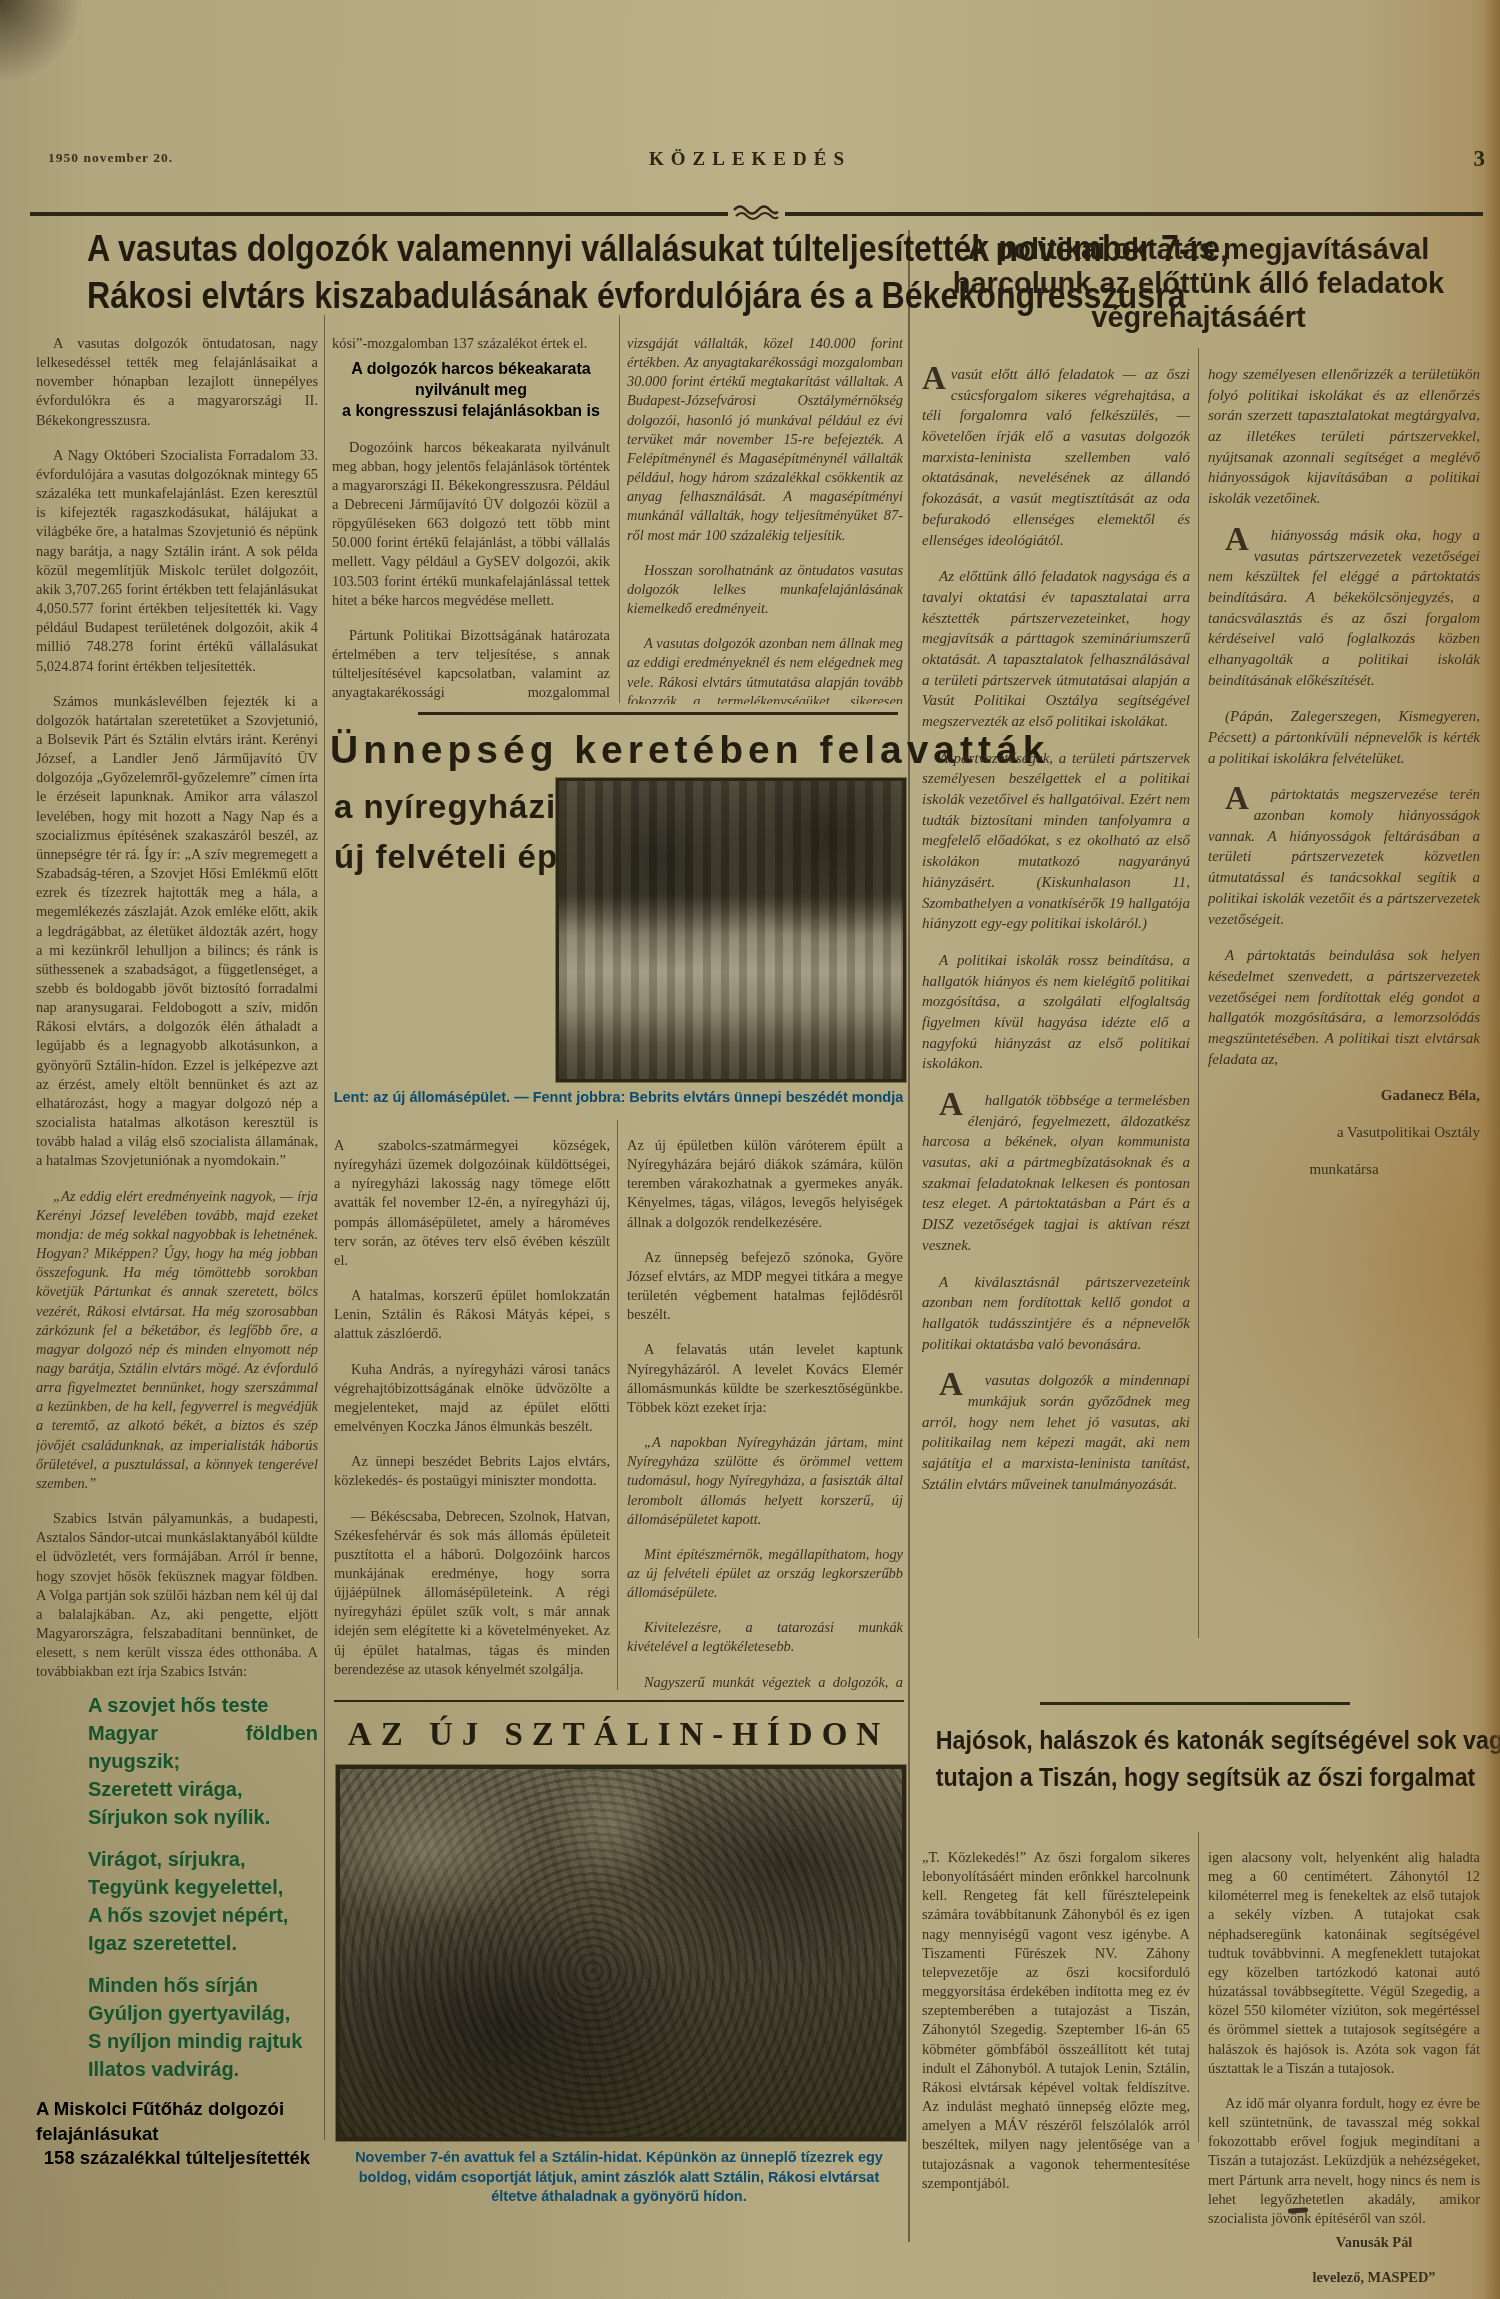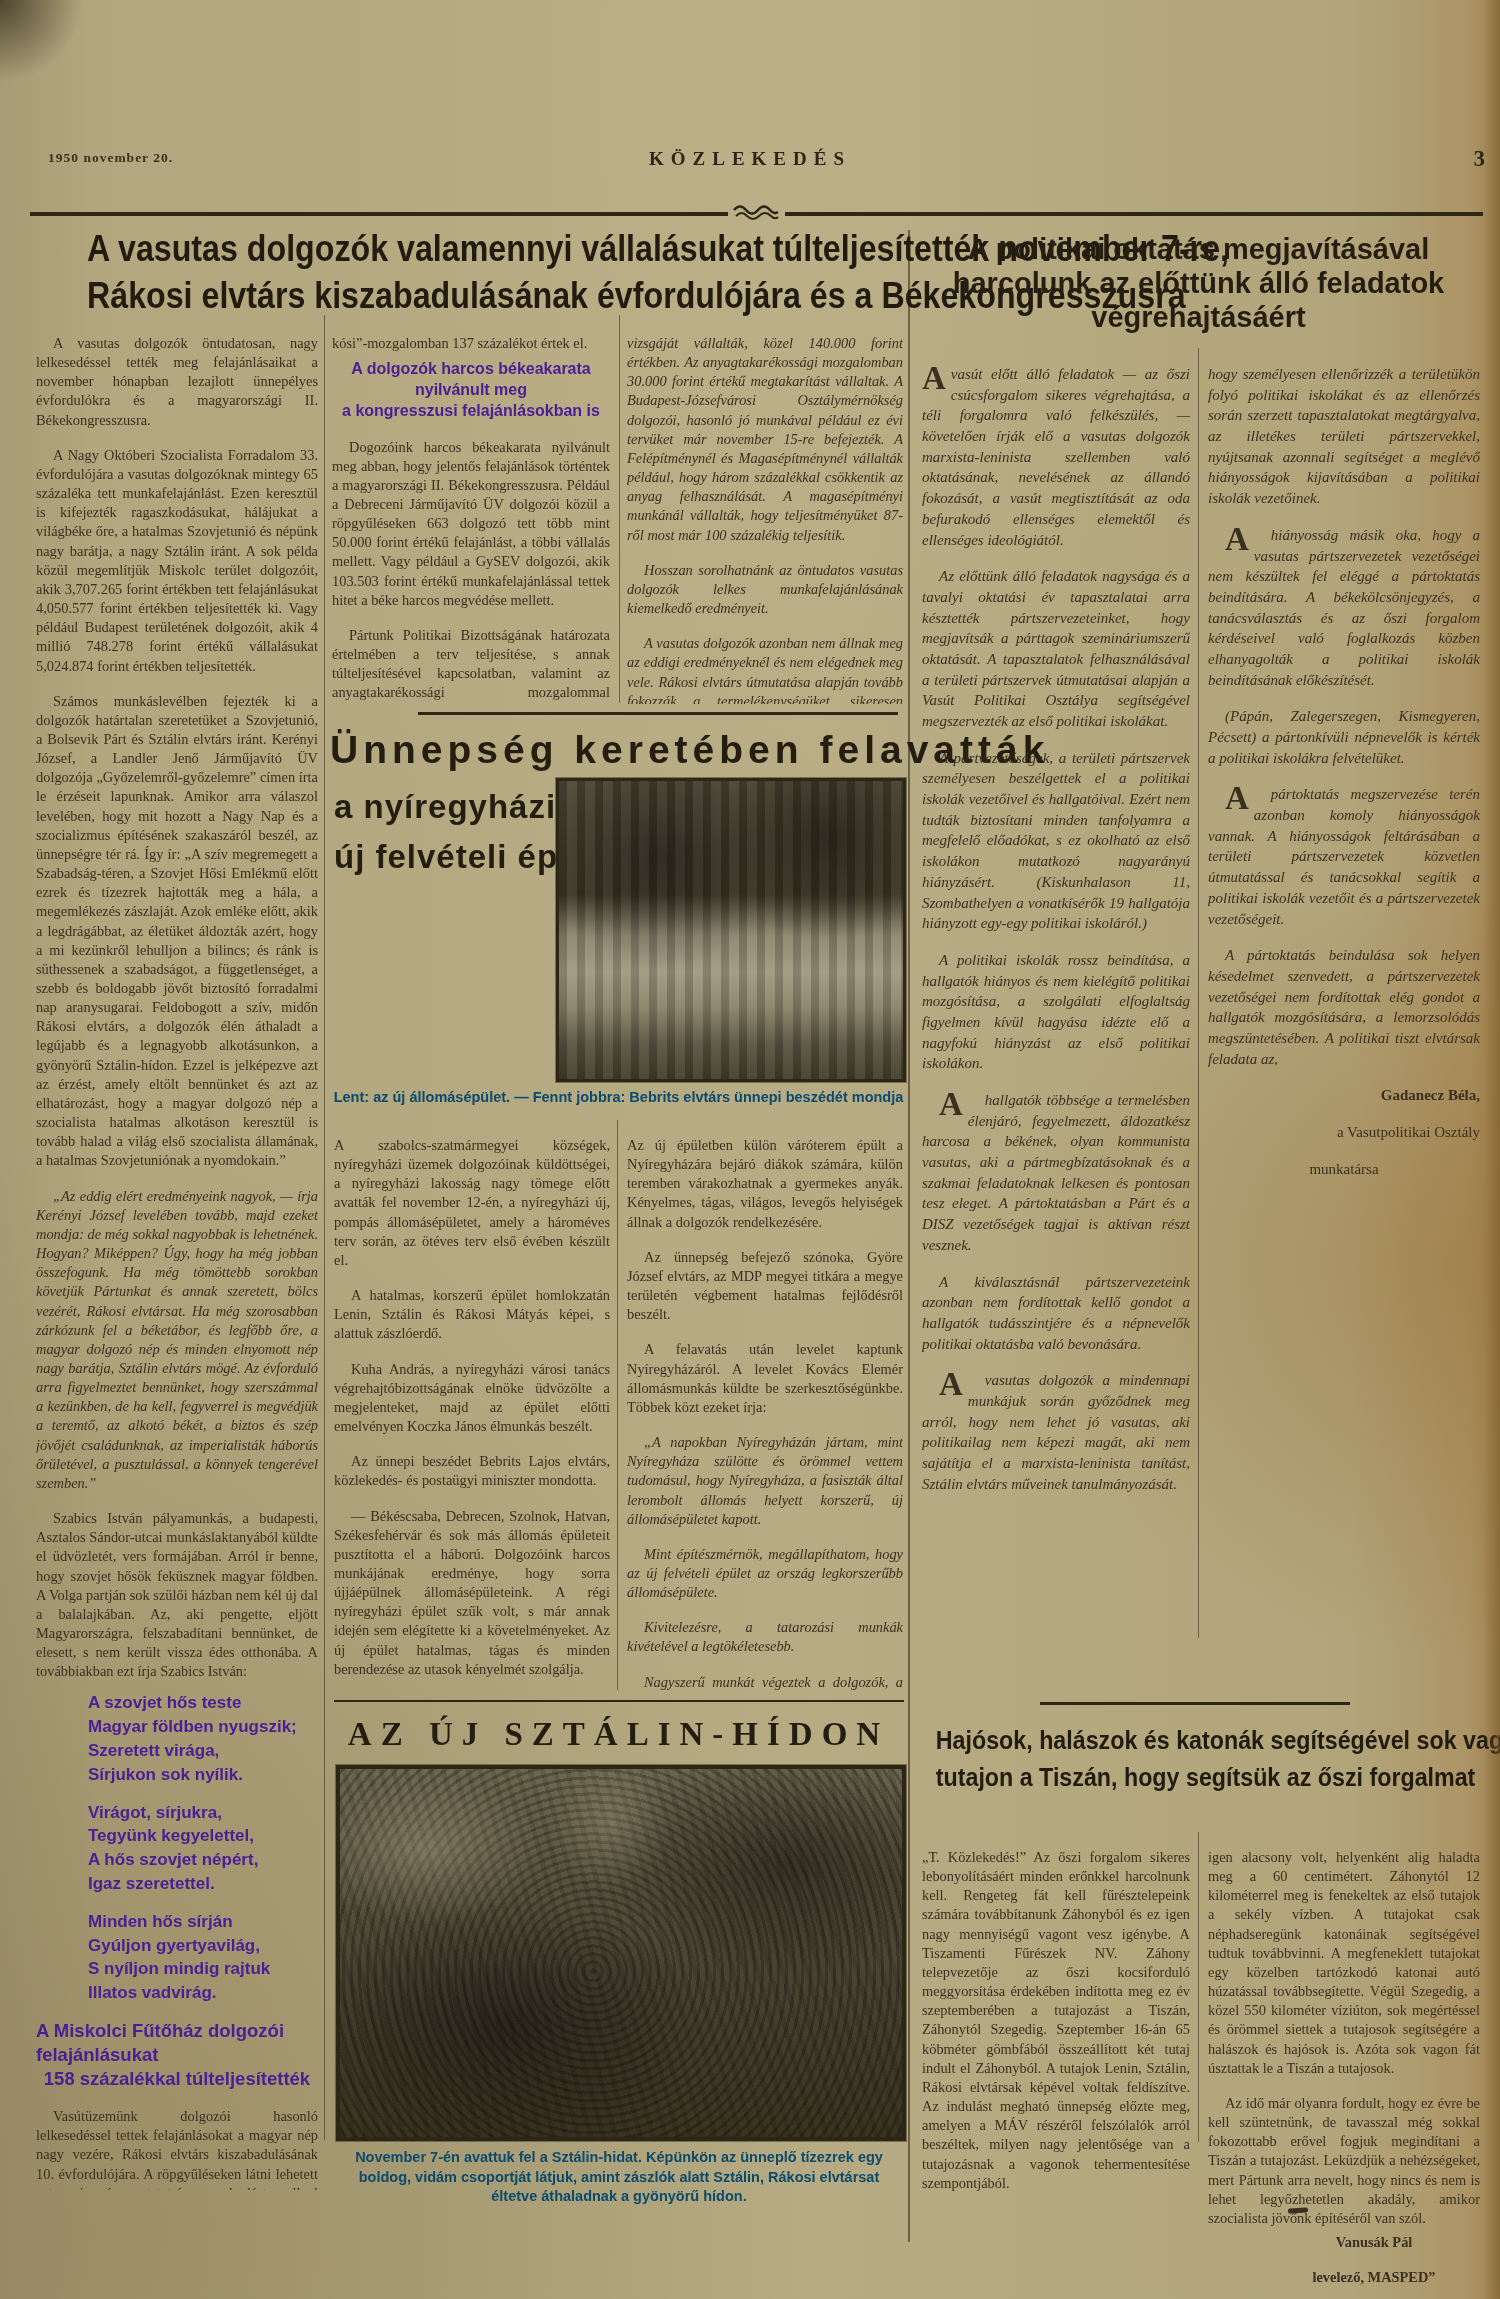--- a/index.html
+++ b/index.html
@@ -17,26 +17,26 @@
   .tex{position:absolute;}
   .rule{position:absolute;background:#2e2716;}
   .vrule{position:absolute;width:1px;background:rgba(56,45,26,.6);}
   .bodytext{font-size:14.4px;line-height:1.33;text-align:justify;overflow:hidden;color:#39301f;}
   .bodytext p{margin:16px 0 5px 0;text-indent:17px;}
   .bodytext p.ni{text-indent:0;}
   .it{font-style:italic;}
   .drop::first-letter{font-size:33px;font-weight:bold;float:left;line-height:.78;margin:2px 5px 0 0;font-style:normal;}
   .hl{font-family:"Liberation Sans",sans-serif;font-weight:bold;color:#221c10;
       transform:scaleX(.87);transform-origin:center;white-space:nowrap;text-align:center;width:100%;}
-  .subhead{font-family:"Liberation Sans",sans-serif;font-weight:bold;text-align:center;color:#4c1d95;}
+  .subhead{font-family:"Liberation Sans",sans-serif;font-weight:bold;text-align:center;color:#000000;}
   .photo{position:absolute;border:3px solid #2c2616;box-shadow:0 0 0 1px rgba(60,50,30,.5);}
   .caption{font-family:"Liberation Sans",sans-serif;font-weight:bold;font-size:14.5px;
            text-align:center;color:#0c4a6e;line-height:1.35;}
-  .poem{font-family:"Liberation Sans",sans-serif;font-weight:bold;font-size:17px;line-height:1.4;
-        margin:10px 0 10px 52px;color:#4c1d95;}
+  .poem{font-family:"Liberation Sans",sans-serif;font-weight:bold;font-size:20px;line-height:1.4;
+        margin:10px 0 10px 52px;color:#14532d;}
   .poem .stanza{margin-bottom:14px;}
   .sig{font-weight:bold;text-align:right;font-style:normal;}
   .ornament{position:absolute;color:#2e2716;}
 </style>
 </head>
 <body>
 
 <div class="tex" style="left:48px;top:150px;font-size:13.5px;font-weight:bold;letter-spacing:1px;color:#3a311f;">1950 november 20.</div>
 <div class="tex" style="left:0;top:148px;width:1500px;text-align:center;font-size:19px;font-weight:bold;letter-spacing:7px;color:#2e2614;">KÖZLEKEDÉS</div>
 <div class="tex" style="left:1440px;top:146px;width:45px;text-align:right;font-size:23px;font-weight:bold;color:#2e2614;">3</div>

